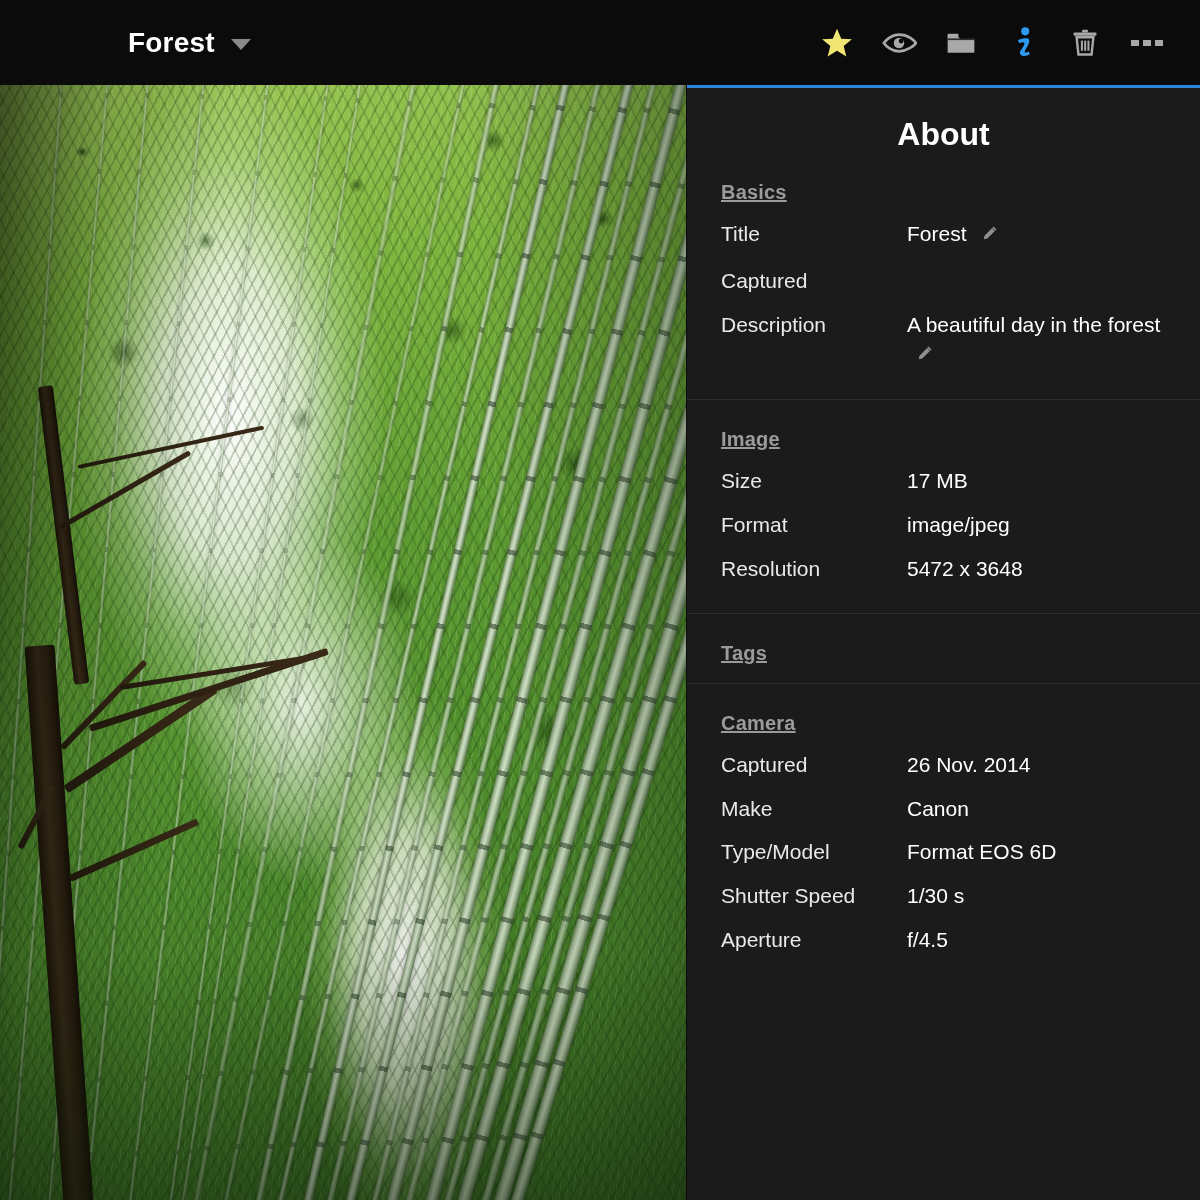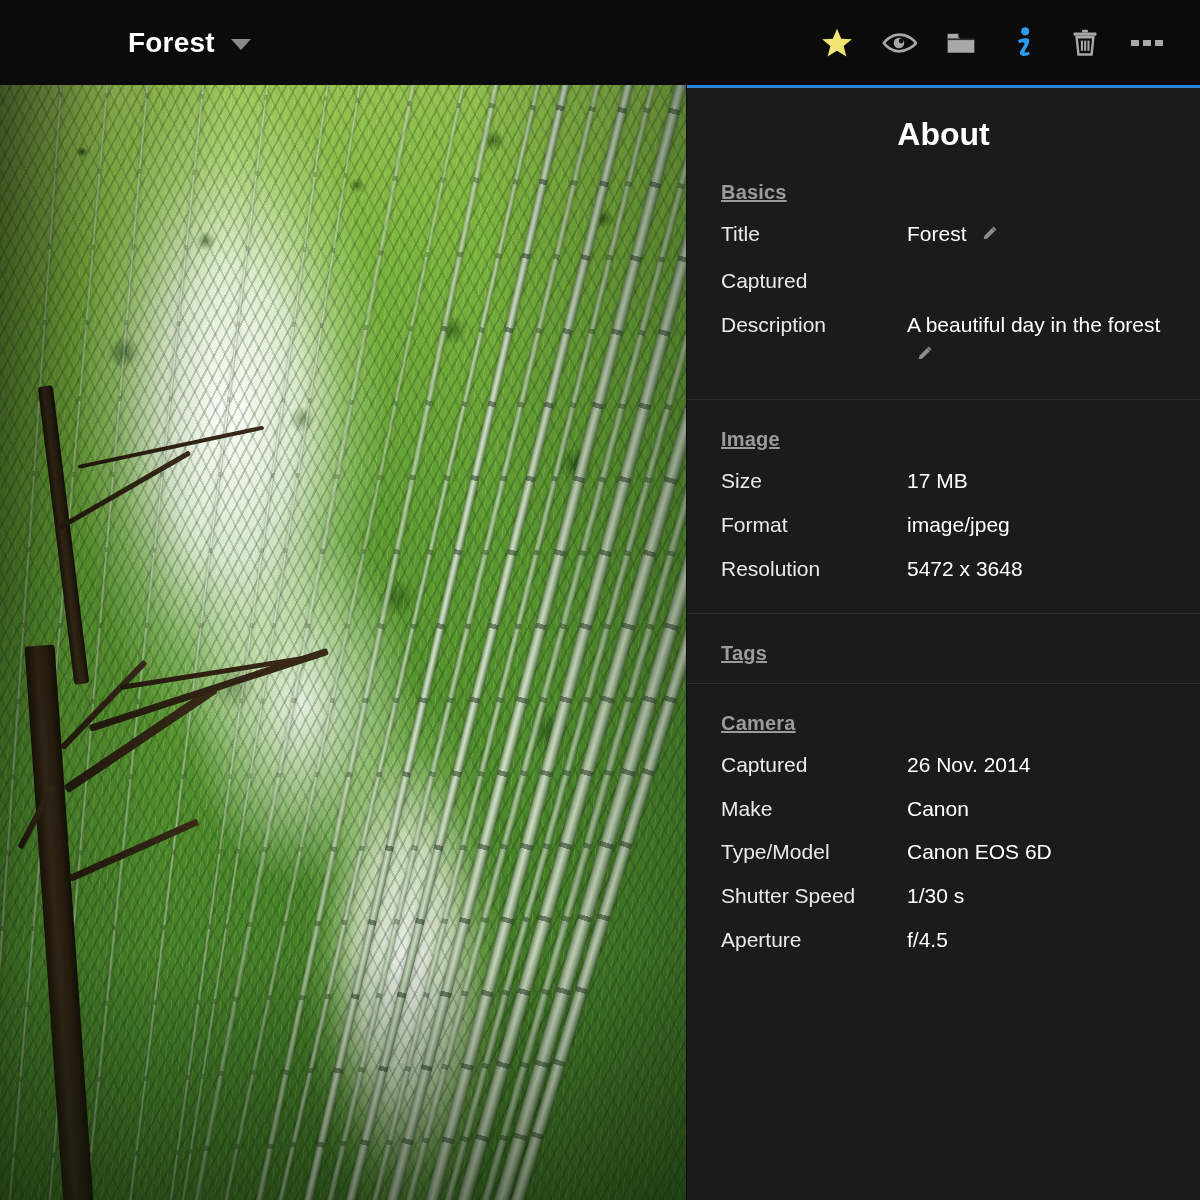--- a/index.html
+++ b/index.html
@@ -349,21 +349,21 @@
       <div class="row">
         <span class="k">Captured</span>
         <span class="v">26 Nov. 2014</span>
       </div>
       <div class="row">
         <span class="k">Make</span>
         <span class="v">Canon</span>
       </div>
       <div class="row">
         <span class="k">Type/Model</span>
-        <span class="v">Canon EOS 6D</span>
+        <span class="v">Format EOS 6D</span>
       </div>
       <div class="row">
         <span class="k">Shutter Speed</span>
         <span class="v">1/30 s</span>
       </div>
       <div class="row">
         <span class="k">Aperture</span>
         <span class="v">f/4.5</span>
       </div>
     </div>

